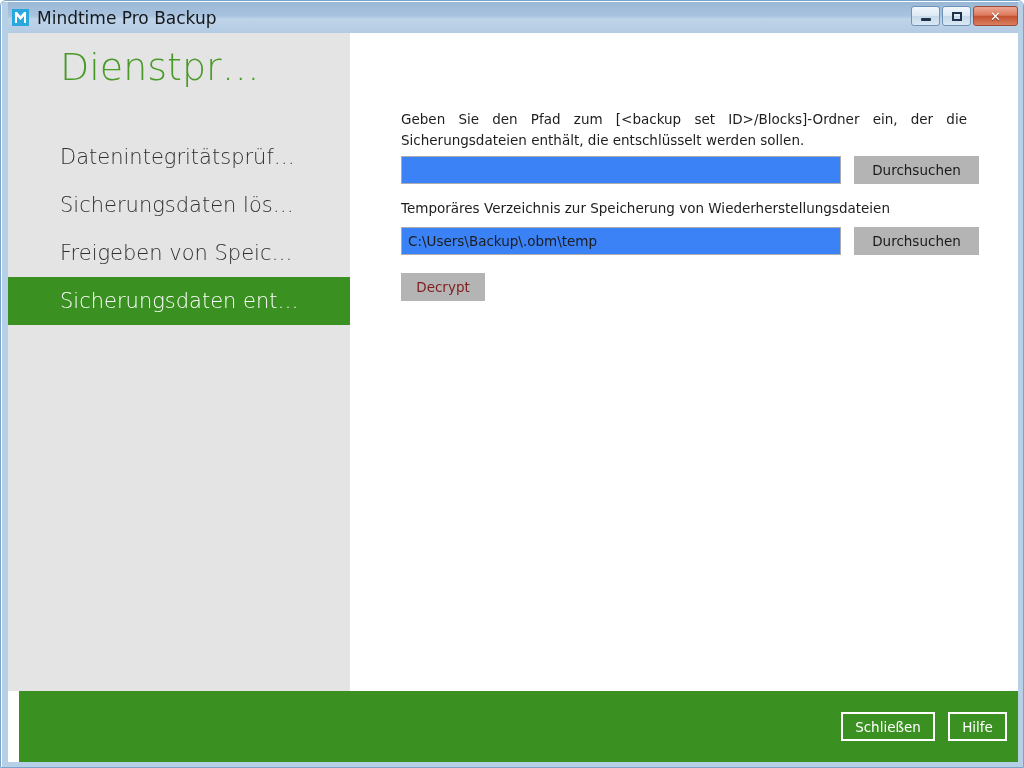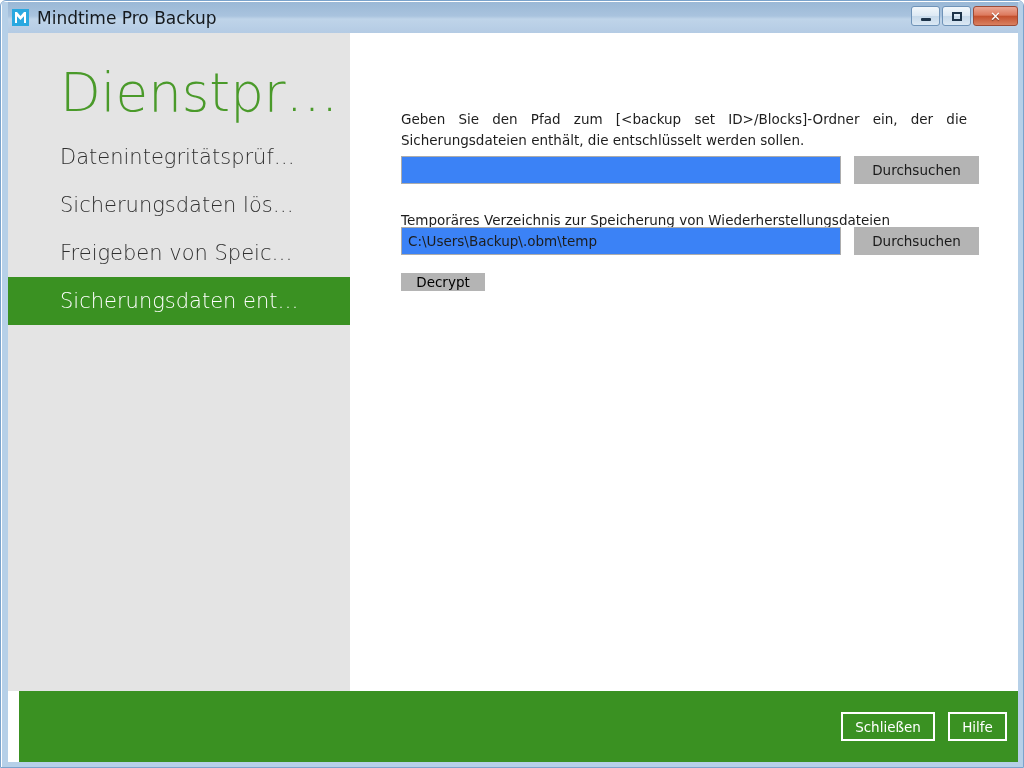--- a/index.html
+++ b/index.html
@@ -101,22 +101,22 @@
 
   
   #sidebar {
     position: absolute;
     left: 0; top: 0;
     width: 342px; height: 658px;
     background: #e4e4e4;
   }
   #sidebar-title {
     position: absolute;
-    left: 52px; top: 30px;
-    font-size: 53px;
+    left: 52px; top: 13px;
+    font-size: 38px;
     font-weight: 300;
     color: #4a9a2a;
     white-space: nowrap;
     line-height: 1.15;
     font-family: "DejaVu Sans", "Liberation Sans", sans-serif;
   }
   #sidebar-nav {
     position: absolute;
     left: 0; top: 100px;
     width: 342px;
@@ -190,33 +190,33 @@
     margin-left: 13px;
     background: #b4b4b4;
     border: none;
     font-size: 13.5px;
     color: #1a1a1a;
     cursor: default;
     font-family: "DejaVu Sans", "Liberation Sans", sans-serif;
   }
   #temp-dir-label {
     position: absolute;
-    left: 51px; top: 179px;
+    left: 51px; top: 167px;
     font-size: 13.5px;
     color: #1d1d1d;
     white-space: nowrap;
   }
   #decrypt-button {
     position: absolute;
     left: 51px; top: 240px;
-    width: 84px; height: 18px;
+    width: 84px; height: 28px;
     background: #b4b4b4;
     border: none;
     font-size: 13.5px;
-    color: #000000;
+    color: #7f1d1d;
     cursor: default;
     font-family: "DejaVu Sans", "Liberation Sans", sans-serif;
   }
 
   
   #footer {
     position: absolute;
     left: 11px; top: 658px;
     width: 1010px; height: 71px;
     background: #3a9122;

